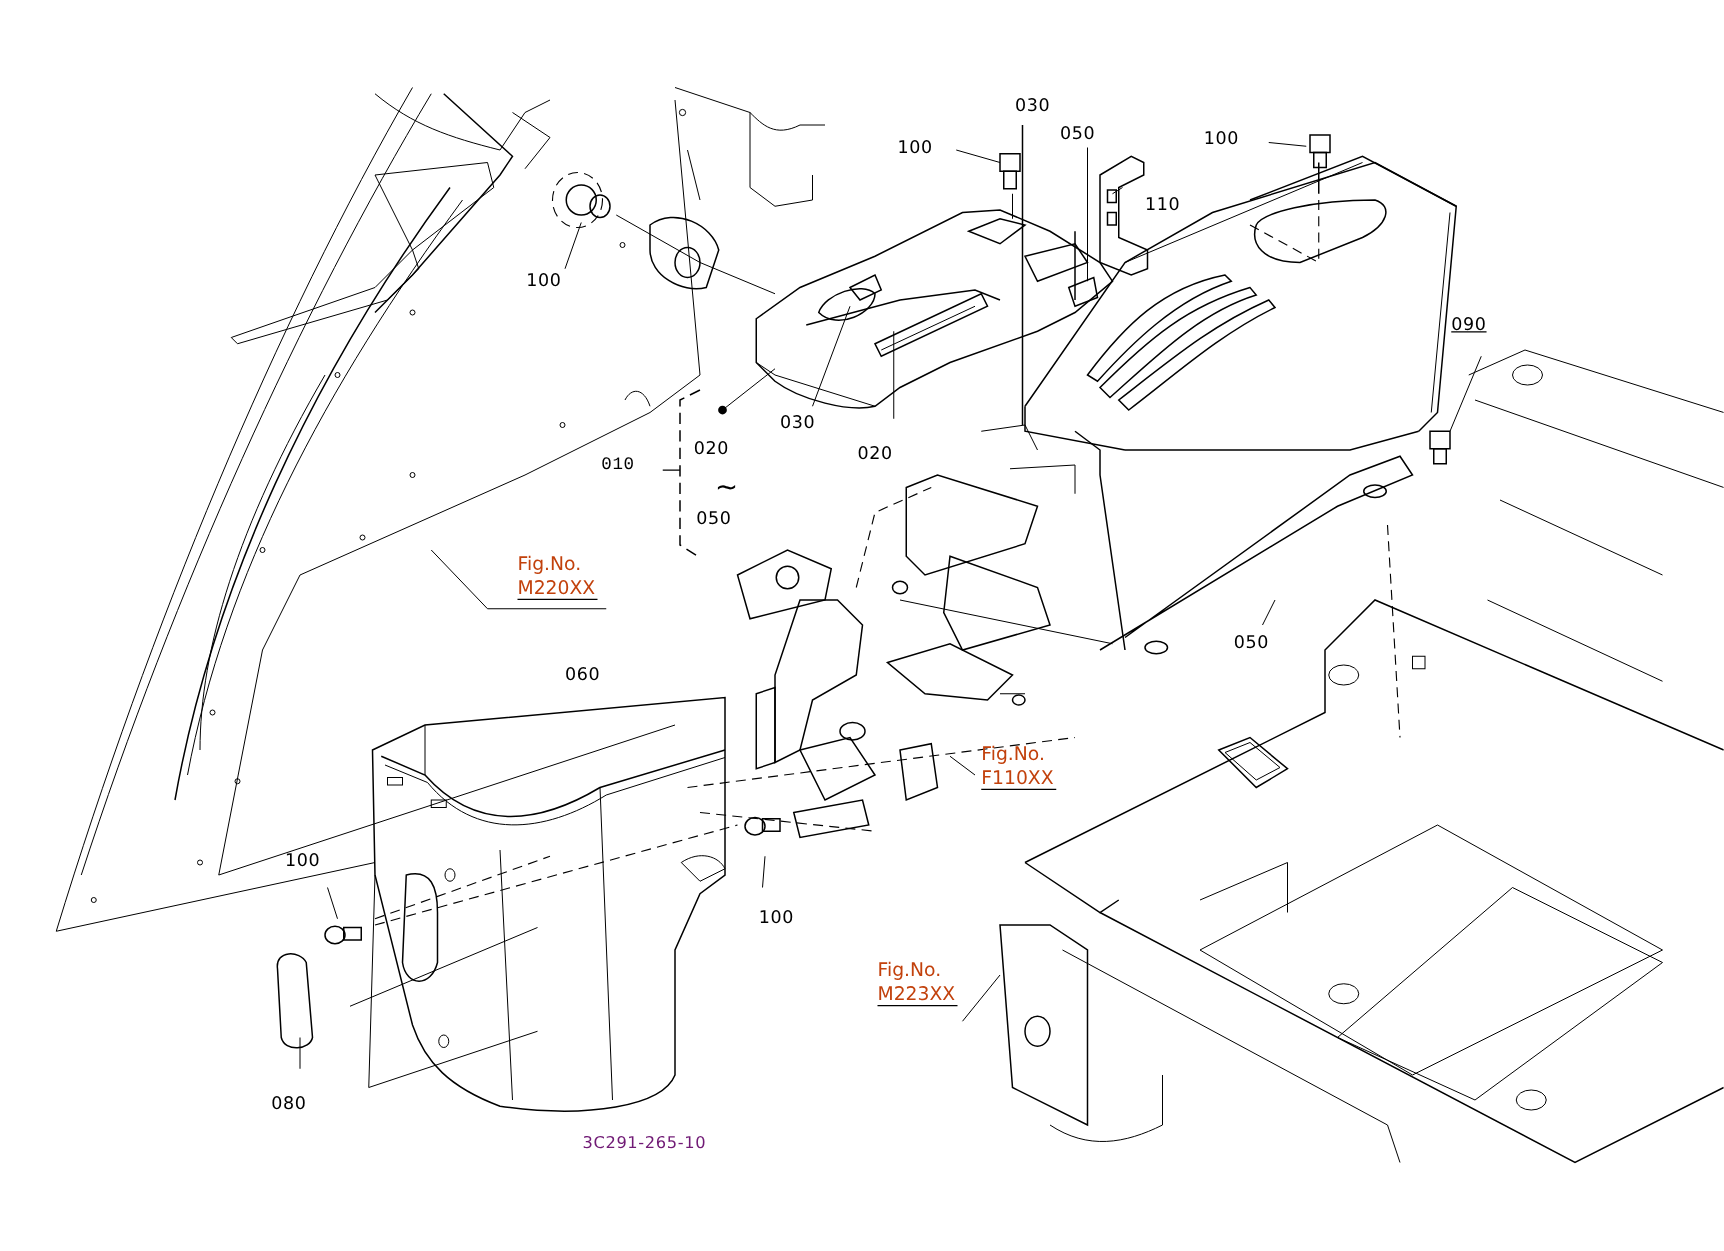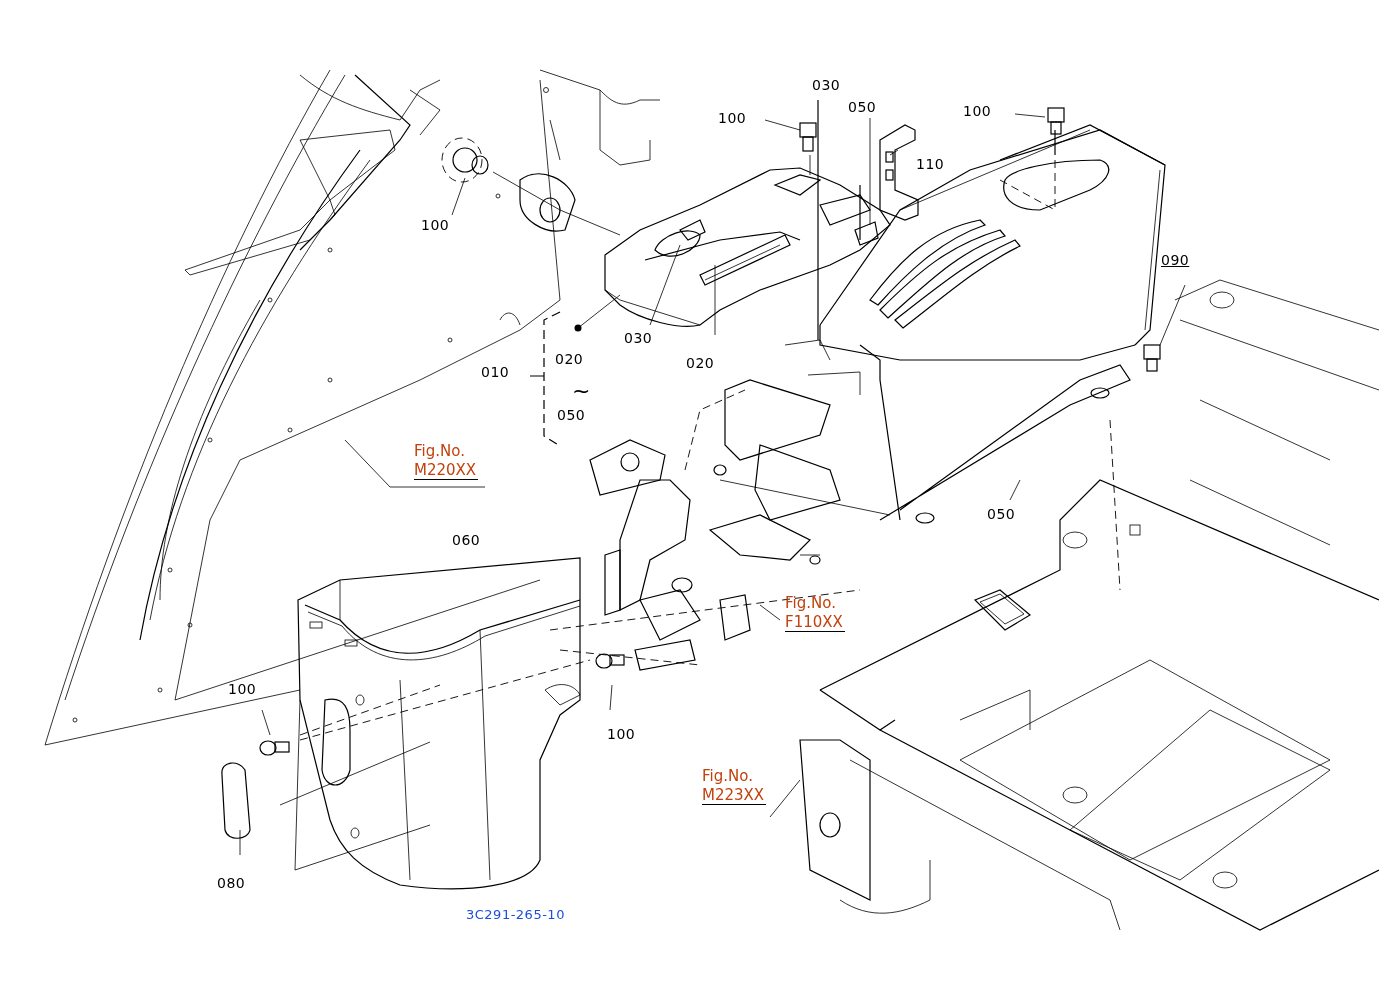--- a/index.html
+++ b/index.html
@@ -6,21 +6,21 @@
   body { width:1379px; height:1001px; position:relative; overflow:hidden; font-family:"DejaVu Sans", sans-serif; }
   #art { position:absolute; left:0; top:0; width:1379px; height:1001px; }
   #art * { fill:none; stroke:#000; stroke-width:1.2; }
   #art .thin { stroke-width:0.8; }
   #art .dash { stroke-dasharray:8 5; stroke-width:0.9; }
   #art .dot { fill:#000; stroke:none; }
   .lbl { position:absolute; font-size:14px; color:#000; line-height:1; white-space:nowrap; letter-spacing:0.5px; }
   .fig { position:absolute; font-size:15px; line-height:19px; color:#c2410c; white-space:nowrap; }
   .fig .code { border-bottom:1.2px solid #000; padding-right:2px; }
   .tilde { position:absolute; font-size:22px; line-height:1; }
-  .caption { position:absolute; font-size:13px; color:#1d4ed8; letter-spacing:0.5px; }
+  .caption { position:absolute; font-size:13px; color:#701a75; letter-spacing:0.5px; }
 </style>
 </head>
 <body>
 
 <svg id="art" viewBox="0 0 1379 1001">
 
   <g>
     <path d="M45 745 C 120 500, 220 260, 330 70" class="thin"></path>
     <path d="M65 700 C 140 470, 240 250, 345 75" class="thin"></path>
     <path d="M140 640 C 170 470, 250 300, 360 150"></path>
@@ -214,21 +214,21 @@
 
 <div class="lbl" style="left:718px;top:111px;">100</div>
 <div class="lbl" style="left:812px;top:78px;">030</div>
 <div class="lbl" style="left:848px;top:100px;">050</div>
 <div class="lbl" style="left:916px;top:157px;text-align:center;">110</div>
 <div class="lbl" style="left:963px;top:104px;">100</div>
 <div class="lbl" style="left:421px;top:218px;">100</div>
 <div class="lbl" style="left:1161px;top:253px;text-decoration:underline;">090</div>
 <div class="lbl" style="left:624px;top:331px;">030</div>
 <div class="lbl" style="left:686px;top:356px;">020</div>
-<div class="lbl" style="left:481px;top:365px;">010</div>
+<div class="lbl" style="left:481px;top:365px;font-family:Liberation Mono, monospace;">010</div>
 <div class="lbl" style="left:555px;top:352px;">020</div>
 <div class="tilde" style="left:572px;top:380px;">~</div>
 <div class="lbl" style="left:557px;top:408px;">050</div>
 <div class="lbl" style="left:987px;top:507px;">050</div>
 <div class="lbl" style="left:452px;top:533px;">060</div>
 <div class="lbl" style="left:228px;top:682px;">100</div>
 <div class="lbl" style="left:607px;top:727px;">100</div>
 <div class="lbl" style="left:217px;top:876px;">080</div>
 
 <svg style="position:absolute;left:530px;top:310px;width:40px;height:140px;">

